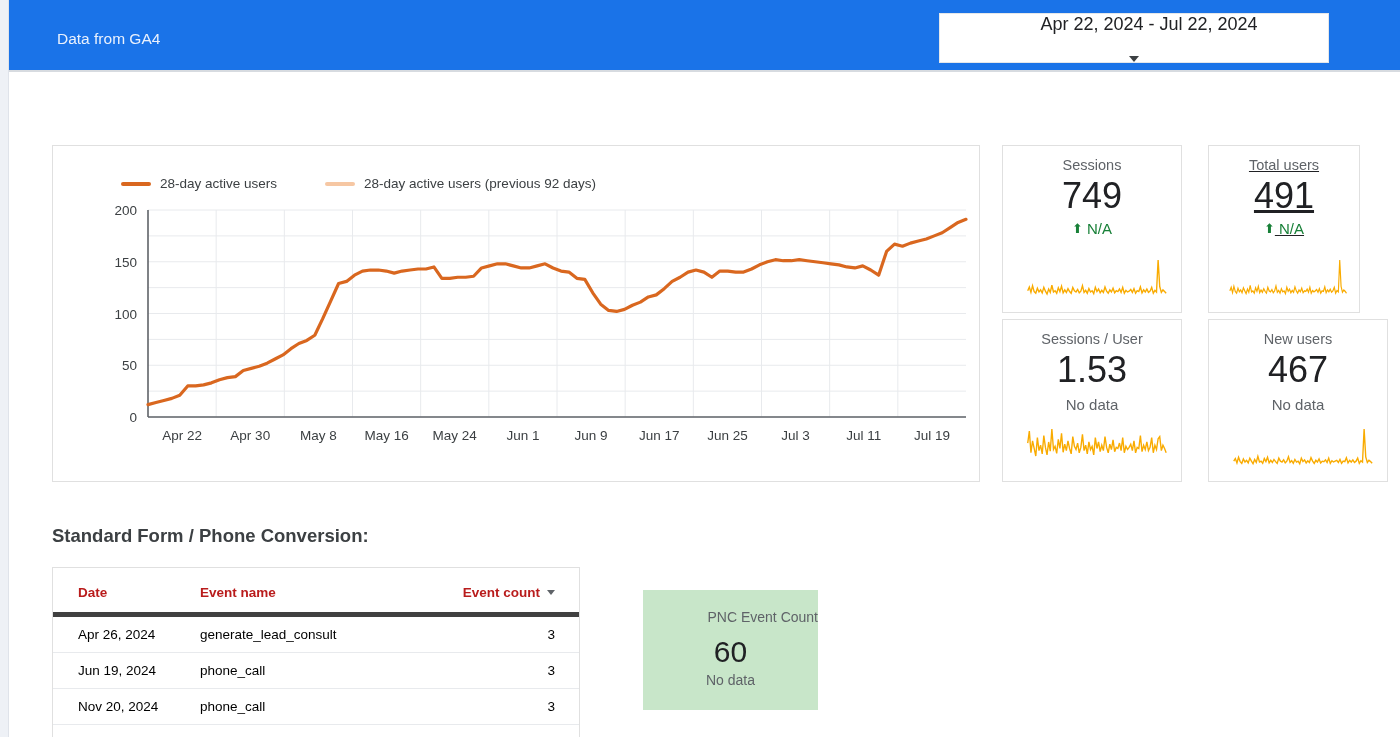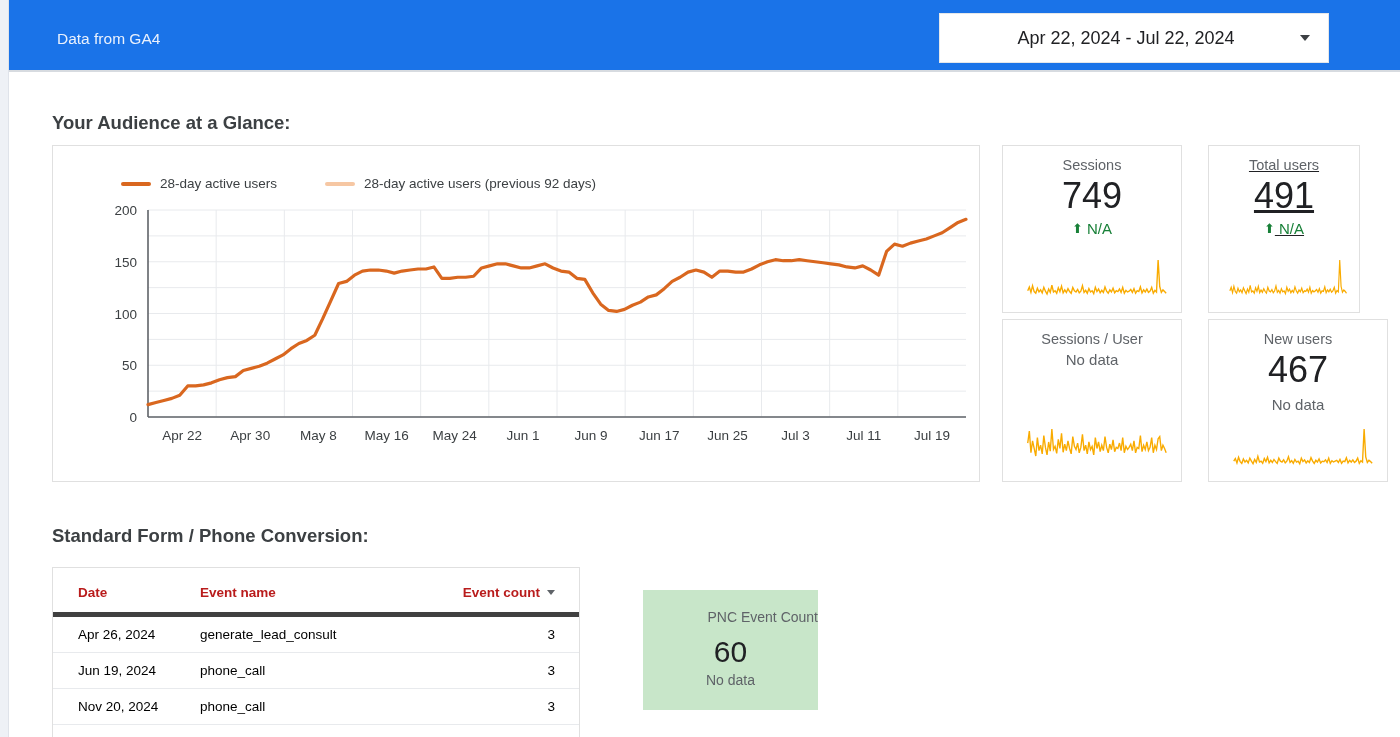--- a/index.html
+++ b/index.html
@@ -68,20 +68,21 @@
     position: absolute;
     left: 930px;
     top: 13px;
     width: 390px;
     height: 50px;
     background: #ffffff;
     border: 1px solid #e4e7ea;
     display: flex;
     align-items: center;
     box-sizing: border-box;
+    flex-direction: column;
   }
   .date-picker-label {
     flex: 1;
     text-align: center;
     font-size: 18px;
     color: #202124;
     padding-left: 30px;
   }
   .date-picker-caret {
     width: 46px;
@@ -298,21 +299,20 @@
       <span class="header-subtitle">Data from GA4</span>
     </div>
     <div class="date-picker">
       <span class="date-picker-label">Apr 22, 2024 - Jul 22, 2024</span>
       <span class="date-picker-caret">
         <span class="caret-down"></span>
       </span>
     </div>
   </div>
 
-  <div class="audience-heading section-title">Your Audience at a Glance:</div>
 
   <div class="chart-card">
 
     <div class="legend">
       <div class="legend-item">
         <span class="legend-swatch" style="background:#d9671f"></span>
         <span class="legend-label">28-day active users</span>
       </div>
       <div class="legend-item">
         <span class="legend-swatch" style="background:#f6c7a3"></span>
@@ -383,20 +383,21 @@
     <div class="sc-label">Total users</div>
     <div class="sc-value">491</div>
     <div class="sc-delta"><span class="arrow">⬆</span> <span>N/A</span></div>
     <svg class="sc-spark" viewBox="0 0 180 50" preserveAspectRatio="none">
       <path class="spark-path" fill="none" stroke="#f9ab00" stroke-width="1.4" d="M25.00 36.91 L26.63 33.27 L28.26 38.73 L29.88 32.36 L31.51 37.36 L33.14 39.18 L34.77 34.18 L36.40 37.82 L38.02 36.00 L39.65 38.73 L41.28 33.73 L42.91 36.91 L44.53 39.64 L46.16 35.09 L47.79 38.27 L49.42 31.45 L51.05 37.82 L52.67 36.91 L54.30 39.18 L55.93 33.73 L57.56 37.36 L59.19 32.36 L60.81 38.73 L62.44 36.00 L64.07 38.27 L65.70 34.64 L67.33 37.36 L68.95 39.18 L70.58 33.27 L72.21 36.91 L73.84 37.82 L75.47 35.55 L77.09 38.73 L78.72 36.91 L80.35 31.91 L81.98 38.27 L83.60 36.45 L85.23 39.18 L86.86 34.64 L88.49 37.82 L90.12 36.91 L91.74 39.64 L93.37 33.27 L95.00 37.36 L96.63 35.09 L98.26 38.73 L99.88 36.45 L101.51 38.27 L103.14 32.82 L104.77 36.91 L106.40 39.18 L108.02 36.00 L109.65 37.82 L111.28 34.18 L112.91 38.73 L114.53 36.91 L116.16 37.36 L117.79 35.09 L119.42 38.27 L121.05 33.27 L122.67 39.18 L124.30 36.45 L125.93 37.82 L127.56 36.91 L129.19 35.55 L130.81 38.27 L132.44 34.64 L134.07 39.18 L135.70 36.91 L137.33 37.36 L138.95 32.82 L140.58 38.73 L142.21 36.00 L143.84 37.82 L145.47 35.09 L147.09 38.27 L148.72 36.91 L150.35 33.27 L151.98 39.18 L153.60 36.45 L155.23 37.82 L156.86 6.00 L158.49 32.36 L160.12 38.27 L161.74 36.00 L163.37 37.36 L165.00 39.18"></path>
     </svg>
   </div>
 
   <div class="score-card sc-3">
     <div class="sc-label">Sessions / User</div>
+    <div class="sc-value">1.53</div>
     <div class="sc-nodata">No data</div>
     <svg class="sc-spark" viewBox="0 0 180 50" preserveAspectRatio="none">
       <path class="spark-path" fill="none" stroke="#f9ab00" stroke-width="1.4" d="M25.00 20.05 L26.63 8.16 L28.26 29.78 L29.88 17.89 L31.51 25.46 L33.14 33.03 L34.77 14.65 L36.40 27.62 L38.02 22.22 L39.65 30.86 L41.28 12.49 L42.91 24.38 L44.53 31.95 L46.16 18.97 L47.79 28.16 L49.42 6.00 L51.05 26.54 L52.67 23.30 L54.30 30.32 L55.93 16.27 L57.56 25.46 L59.19 10.32 L60.81 29.24 L62.44 21.14 L64.07 27.62 L65.70 17.89 L67.33 25.46 L68.95 30.86 L70.58 13.57 L72.21 23.30 L73.84 26.54 L75.47 20.05 L77.09 29.78 L78.72 24.38 L80.35 11.41 L81.98 27.62 L83.60 22.22 L85.23 30.86 L86.86 18.97 L88.49 26.54 L90.12 23.30 L91.74 31.95 L93.37 14.65 L95.00 25.46 L96.63 18.97 L98.26 28.70 L99.88 22.22 L101.51 27.62 L103.14 13.57 L104.77 24.38 L106.40 29.78 L108.02 21.14 L109.65 26.54 L111.28 16.81 L112.91 28.70 L114.53 24.38 L116.16 25.46 L117.79 20.05 L119.42 27.62 L121.05 14.65 L122.67 29.78 L124.30 23.30 L125.93 26.54 L127.56 24.38 L129.19 21.14 L130.81 27.62 L132.44 17.89 L134.07 29.78 L135.70 24.38 L137.33 25.46 L138.95 12.49 L140.58 28.70 L142.21 22.22 L143.84 26.54 L145.47 18.97 L147.09 27.62 L148.72 24.38 L150.35 14.65 L151.98 29.78 L153.60 22.22 L155.23 26.54 L156.86 15.73 L158.49 13.57 L160.12 27.62 L161.74 22.22 L163.37 25.46 L165.00 29.78"></path>
     </svg>
   </div>
 
   <div class="score-card sc-4">
     <div class="sc-label">New users</div>
     <div class="sc-value">467</div>
     <div class="sc-nodata">No data</div>

